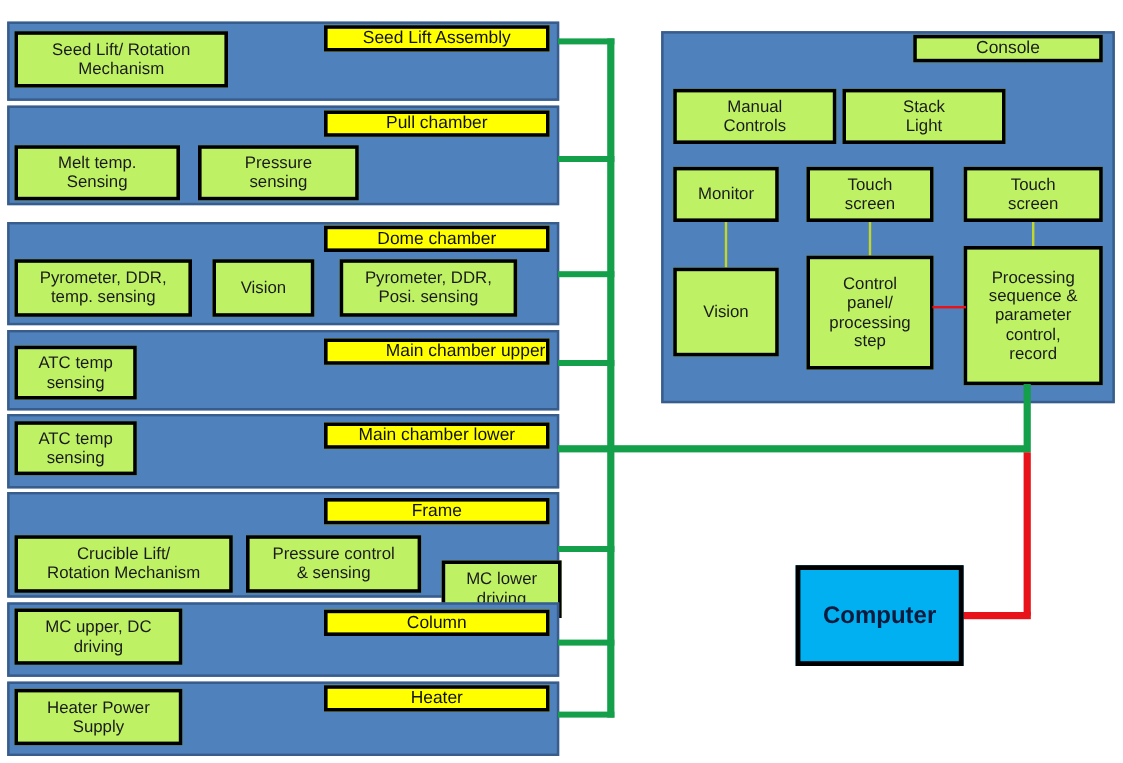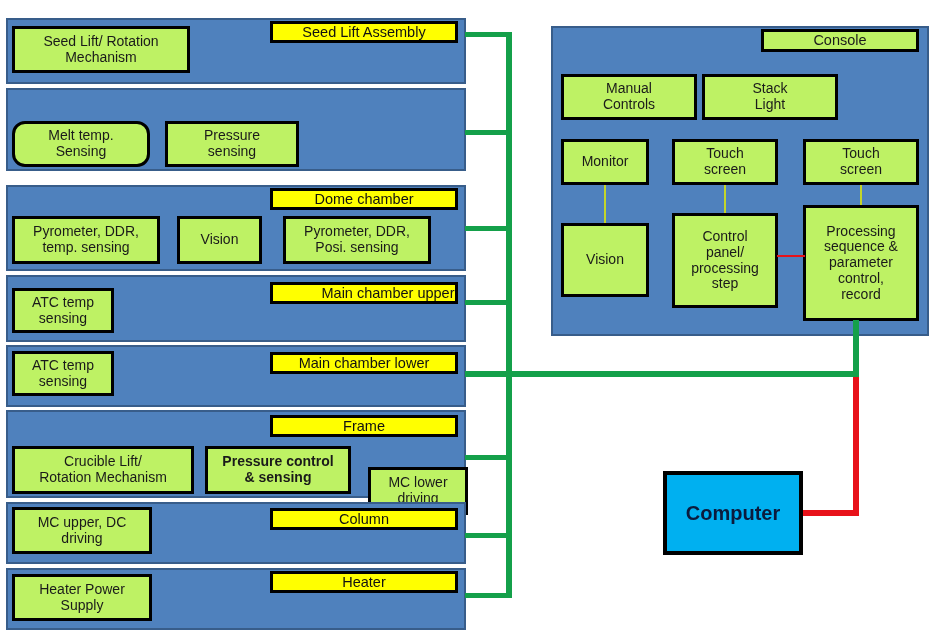--- a/index.html
+++ b/index.html
@@ -83,21 +83,22 @@
 <body>
 
 <div id="canvas">
 
   <div class="panel" style="left:6px; top:18px; width:460px; height:66px;"></div>
   <div class="ytag" style="left:270px; top:21px; width:188px; height:22px;">Seed Lift Assembly</div>
   <div class="wbox" style="left:12px; top:26px; width:178px; height:47px;">Seed Lift/ Rotation
 Mechanism</div>
 
   <div class="panel" style="left:6px; top:88px; width:460px; height:83px;"></div>
-  <div class="wbox" style="left:12px; top:121px; width:138px; height:46px;border-radius:13px;">Melt temp.
+  <div class="ytag" style="left:270px; top:92px; width:188px; height:22px;">Pull chamber</div>
+  <div class="wbox" style="left:12px; top:121px; width:138px; height:46px;">Melt temp.
 Sensing</div>
   <div class="wbox" style="left:165px; top:121px; width:134px; height:46px;">Pressure
 sensing</div>
 
   <div class="panel" style="left:6px; top:185px; width:460px; height:86px;"></div>
   <div class="ytag" style="left:270px; top:188px; width:188px; height:22px;">Dome chamber</div>
   <div class="wbox" style="left:12px; top:216px; width:148px; height:48px;">Pyrometer, DDR,
 temp. sensing</div>
   <div class="wbox" style="left:177px; top:216px; width:85px; height:48px;">Vision</div>
   <div class="wbox" style="left:283px; top:216px; width:148px; height:48px;">Pyrometer, DDR,
@@ -110,21 +111,21 @@
 
   <div class="panel" style="left:6px; top:345px; width:460px; height:62px;"></div>
   <div class="ytag" style="left:270px; top:352px; width:188px; height:22px;">Main chamber lower</div>
   <div class="wbox" style="left:12px; top:351px; width:102px; height:45px;">ATC temp
 sensing</div>
 
   <div class="panel" style="left:6px; top:410px; width:460px; height:88px;"></div>
   <div class="ytag" style="left:270px; top:415px; width:188px; height:22px;">Frame</div>
   <div class="wbox" style="left:12px; top:446px; width:182px; height:48px;">Crucible Lift/
 Rotation Mechanism</div>
-  <div class="wbox" style="left:205px; top:446px; width:146px; height:48px;font-weight:bold;">Pressure control
+  <div class="wbox" style="left:205px; top:446px; width:146px; height:48px;">Pressure control
 &amp; sensing</div>
   <div class="wbox" style="left:368px; top:446px; width:100px; height:48px;margin-top:21px;">MC lower
 driving</div>
 
   <div class="panel" style="left:6px; top:502px; width:460px; height:62px;"></div>
   <div class="ytag" style="left:270px; top:508px; width:188px; height:22px;">Column</div>
   <div class="wbox" style="left:12px; top:507px; width:140px; height:47px;">MC upper, DC
 driving</div>
 
   <div class="panel" style="left:6px; top:568px; width:460px; height:62px;"></div>

